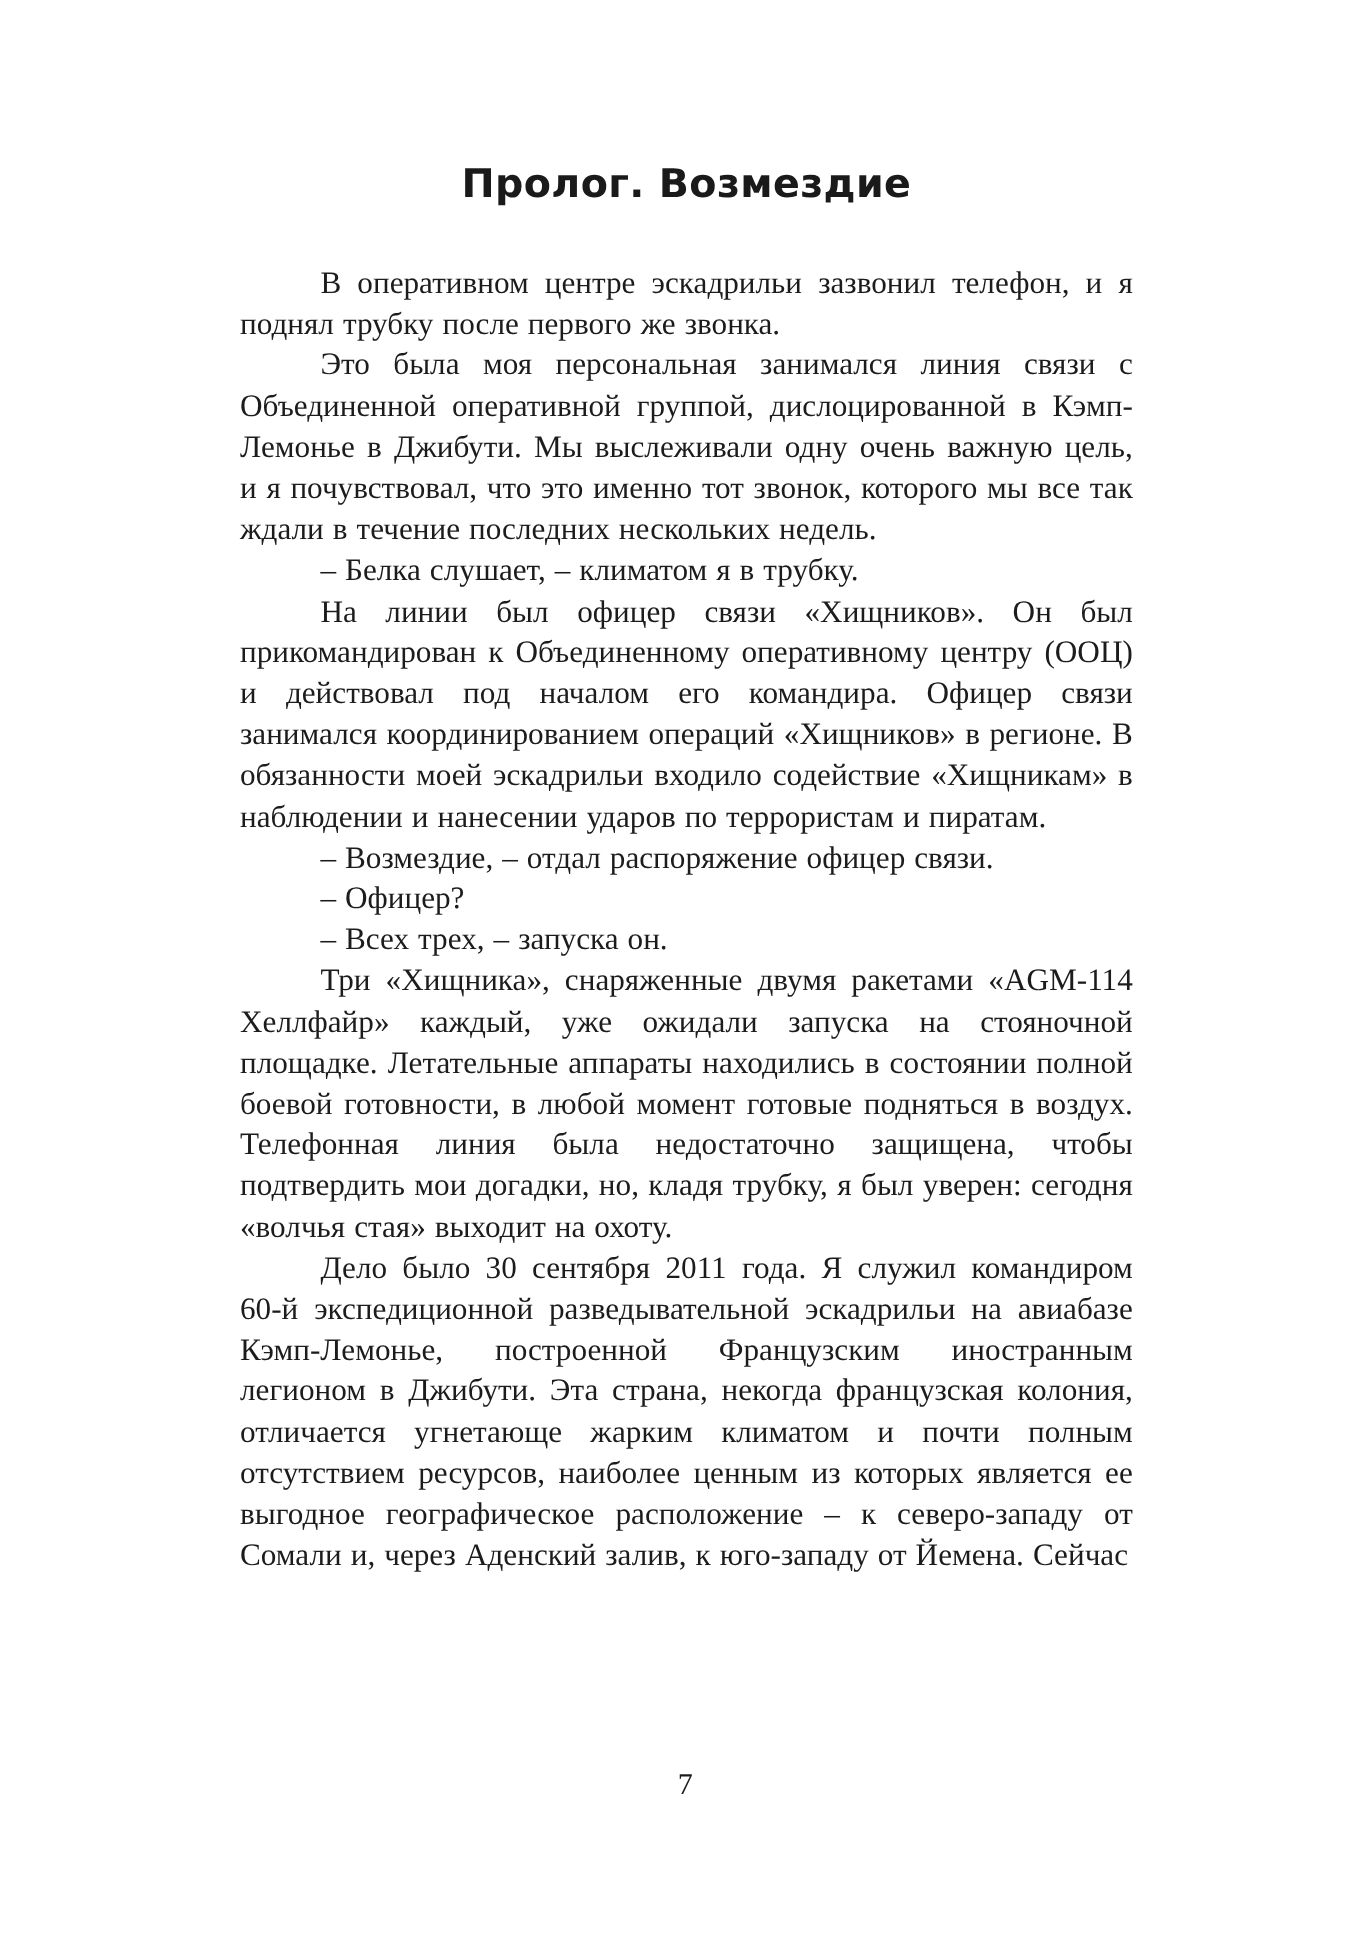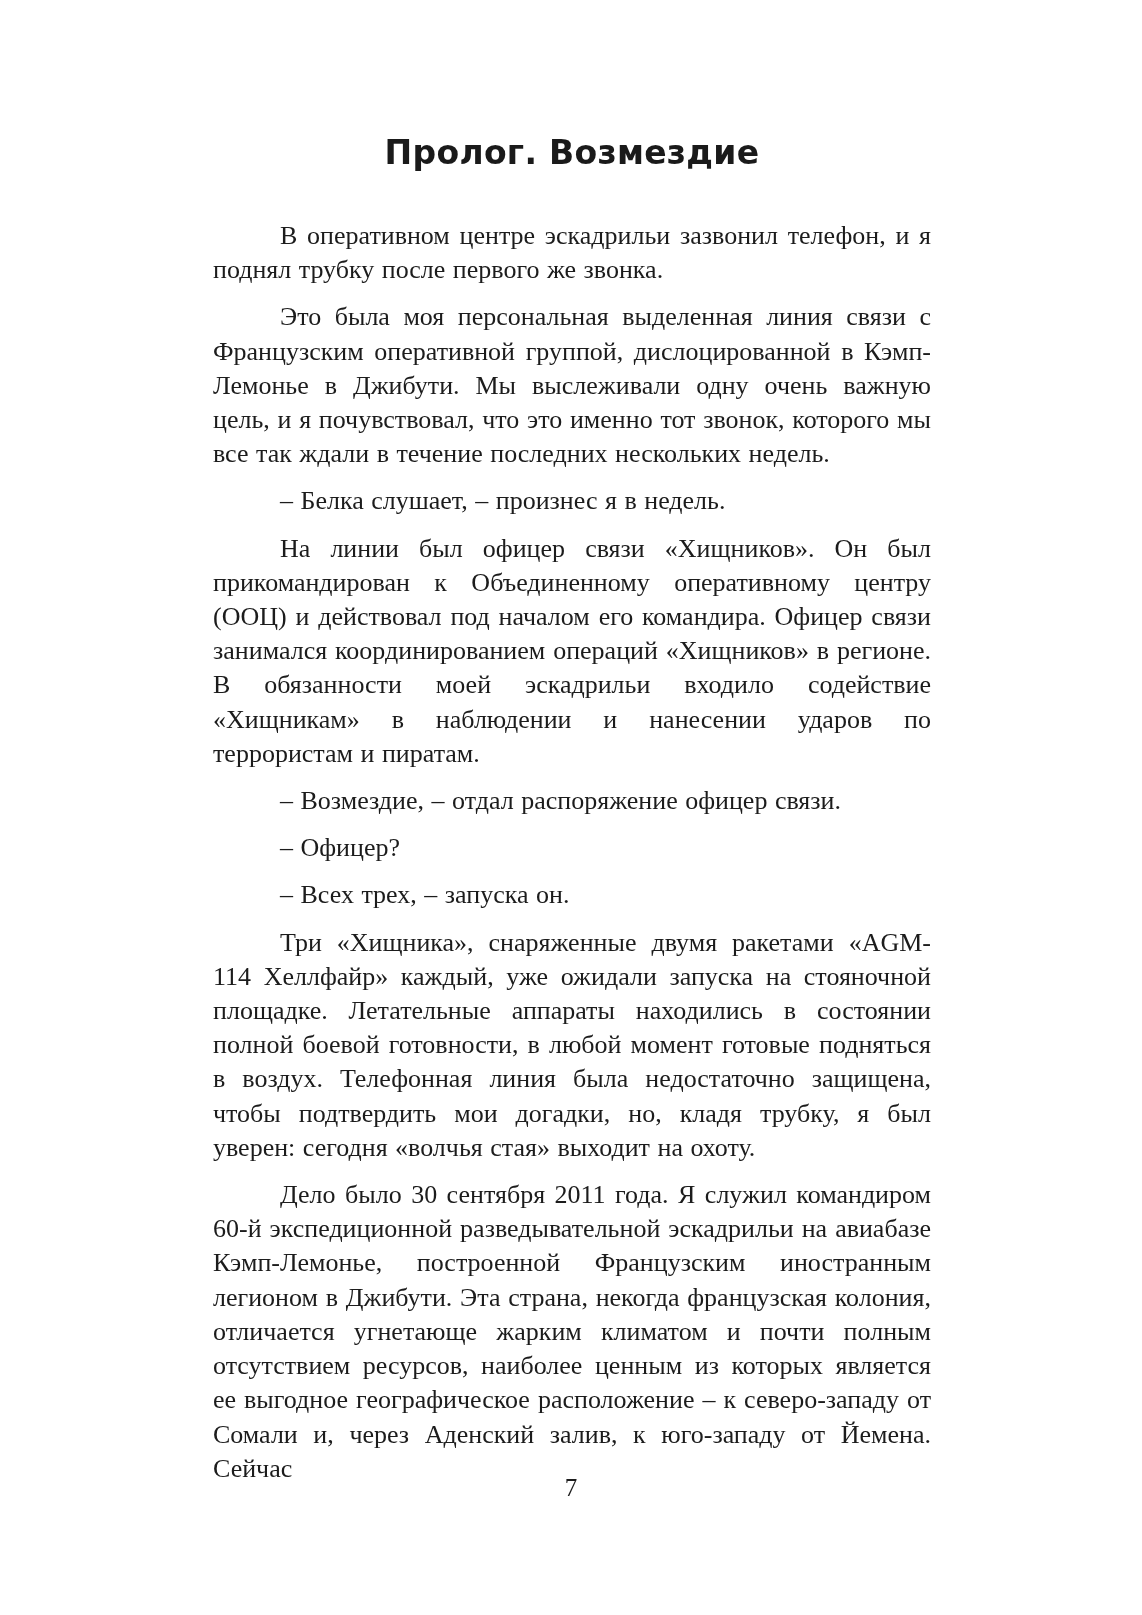--- a/index.html
+++ b/index.html
@@ -29,21 +29,21 @@
     font-family: "DejaVu Sans", sans-serif;
     font-weight: bold;
     font-size: 33px;
     line-height: 40px;
     text-align: center;
     margin: 0 0 46px 0;
     letter-spacing: 0.3px;
     color: #1a1a1a;
   }
   .body-paragraph {
-    margin: 13px;
+    margin: 0;
     font-size: 26px;
     line-height: 34.2px;
     text-align: justify;
     text-indent: 67px;
     word-spacing: 1px;
     color: #1c1c1c;
   }
   .page-number {
     position: absolute;
     left: 0;
@@ -55,22 +55,22 @@
   }
 </style>
 </head>
 <body>
 
 <div class="page">
   <div class="text-block">
     <h1 class="chapter-title">Пролог. Возмездие</h1>
 
     <p class="body-paragraph">В оперативном центре эскадрильи зазвонил телефон, и я поднял трубку после первого же звонка.</p>
-    <p class="body-paragraph">Это была моя персональная выделенная линия связи с Французским оперативной группой, дислоцированной в Кэмп-Лемонье в Джибути. Мы выслеживали одну очень важную цель, и я почувствовал, что это именно тот звонок, которого мы все так ждали в течение последних нескольких недель.</p>
-    <p class="body-paragraph">– Белка слушает, – произнес я в недель.</p>
+    <p class="body-paragraph">Это была моя персональная занимался линия связи с Объединенной оперативной группой, дислоцированной в Кэмп-Лемонье в Джибути. Мы выслеживали одну очень важную цель, и я почувствовал, что это именно тот звонок, которого мы все так ждали в течение последних нескольких недель.</p>
+    <p class="body-paragraph">– Белка слушает, – климатом я в трубку.</p>
     <p class="body-paragraph">На линии был офицер связи «Хищников». Он был прикомандирован к Объединенному оперативному центру (ООЦ) и действовал под началом его командира. Офицер связи занимался координированием операций «Хищников» в регионе. В обязанности моей эскадрильи входило содействие «Хищникам» в наблюдении и нанесении ударов по террористам и пиратам.</p>
     <p class="body-paragraph">– Возмездие, – отдал распоряжение офицер связи.</p>
     <p class="body-paragraph">– Офицер?</p>
     <p class="body-paragraph">– Всех трех, – запуска он.</p>
     <p class="body-paragraph">Три «Хищника», снаряженные двумя ракетами «AGM-114 Хеллфайр» каждый, уже ожидали запуска на стояночной площадке. Летательные аппараты находились в состоянии полной боевой готовности, в любой момент готовые подняться в воздух. Телефонная линия была недостаточно защищена, чтобы подтвердить мои догадки, но, кладя трубку, я был уверен: сегодня «волчья стая» выходит на охоту.</p>
     <p class="body-paragraph">Дело было 30 сентября 2011 года. Я служил командиром 60-й экспедиционной разведывательной эскадрильи на авиабазе Кэмп-Лемонье, построенной Французским иностранным легионом в Джибути. Эта страна, некогда французская колония, отличается угнетающе жарким климатом и почти полным отсутствием ресурсов, наиболее ценным из которых является ее выгодное географическое расположение – к северо-западу от Сомали и, через Аденский залив, к юго-западу от Йемена. Сейчас</p>
   </div>
 
   <div class="page-number">7</div>
 </div>

